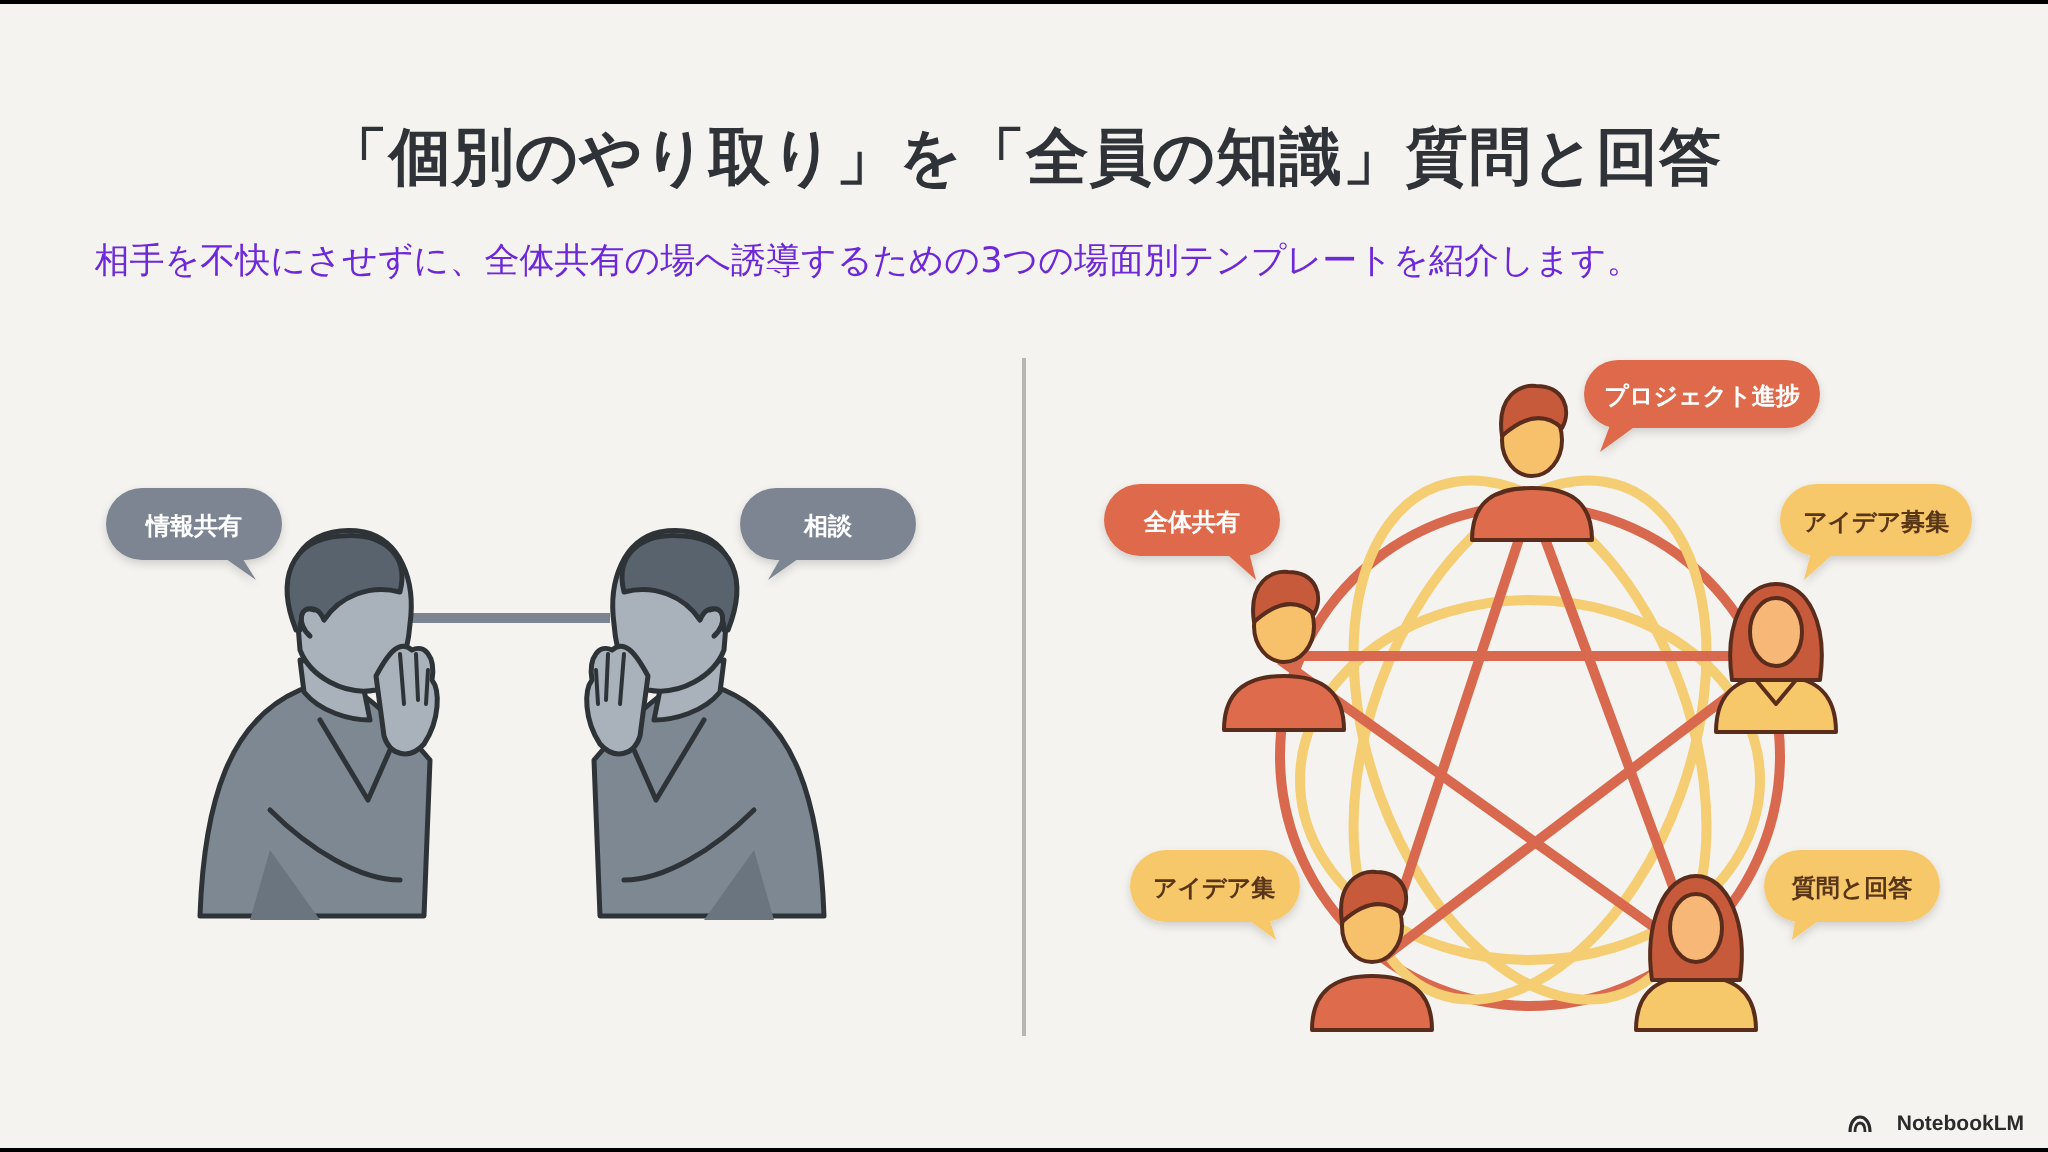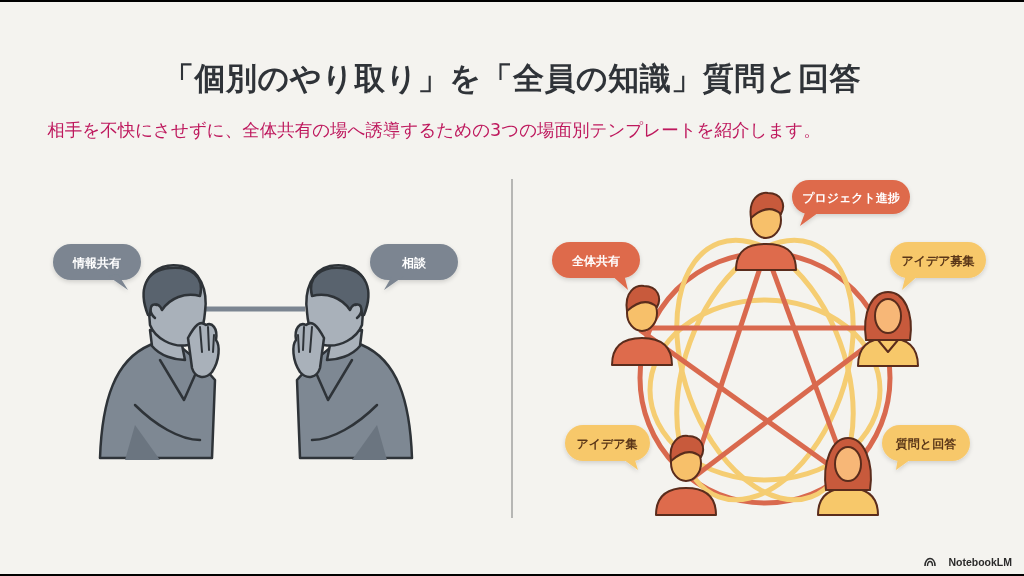--- a/index.html
+++ b/index.html
@@ -15,21 +15,21 @@
   }
   .title {
     position: absolute; left: 0; top: 56px; width: 1024px;
     text-align: center;
     font-size: 31px; font-weight: bold; color: #2f3338;
     letter-spacing: 0.5px;
   }
   .subtitle {
     position: absolute; left: 0; top: 116px; width: 868px;
     text-align: center;
-    font-size: 17.5px; color: #be185d;
+    font-size: 17.5px; color: #6d28d9;
   }
   .divider {
     position: absolute; left: 511px; top: 177px; width: 1.5px; height: 339px;
     background: #b6b6b4;
   }
   svg.art { position: absolute; left: 0; top: 0; }
   .bubble-text {
     font-family: "DejaVu Sans", sans-serif;
     font-weight: bold;
     font-size: 12px;

